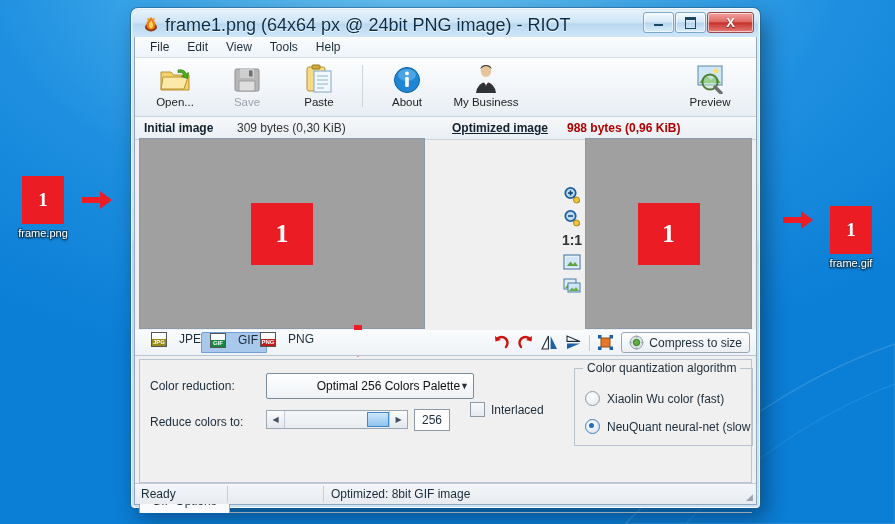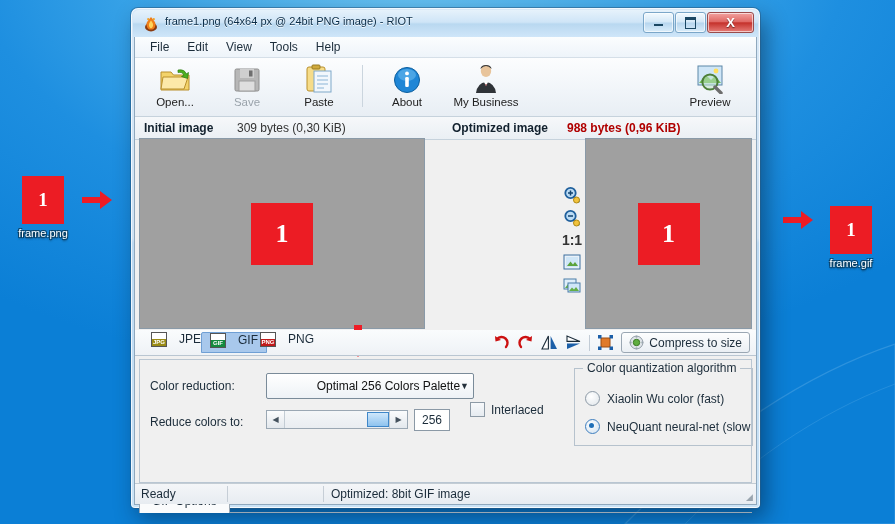--- a/index.html
+++ b/index.html
@@ -30,21 +30,21 @@
     background:linear-gradient(to bottom,#d9e9f7 0%,#cfe2f4 46%,#bcd9f2 47%,#cbe3f6 100%);
     border:1px solid rgba(255,255,255,.75);
     box-shadow:0 0 0 1px rgba(40,90,130,.55), 6px 10px 22px rgba(0,20,40,.45);
     padding:1px;
     box-sizing:border-box;
   }
   .titlebar{height:27px;position:relative;border-radius:6px 6px 0 0;
     background:linear-gradient(to bottom,#e6f2fb 0%,#cfe5f7 45%,#b9d8f0 52%,#cfe6f9 100%);
   }
   .title-ico{position:absolute;left:10px;top:6px;width:16px;height:16px;}
-  .title-text{position:absolute;left:32px;top:5px;font-size:11px;color:#0b2d48;
+  .title-text{position:absolute;left:32px;top:5px;font-size:18px;color:#0b2d48;
     text-shadow:0 1px 0 rgba(255,255,255,.9);white-space:nowrap;}
   .wbtns{position:absolute;right:4px;top:2px;display:flex;gap:1px;}
   .wbtn{width:29px;height:19px;border-radius:3px;border:1px solid #7ba7c9;
     background:linear-gradient(to bottom,#f3fafe 0%,#d4e8f7 48%,#b6d5ee 52%,#dbeefb 100%);
     display:flex;align-items:center;justify-content:center;box-shadow:inset 0 0 0 1px rgba(255,255,255,.6);}
   .wbtn.close{width:45px;border:1px solid #9a4c4c;
     background:linear-gradient(to bottom,#f2a2a0 0%,#e06a66 45%,#c5322c 52%,#e67d78 100%);}
   .wbtn .glyph{font-size:11px;color:#19435f;font-weight:bold;line-height:1;}
   .wbtn.close .glyph{color:#fff;font-size:13px;text-shadow:0 1px 1px rgba(0,0,0,.5);}
   .wbtn .bar{width:9px;height:2px;background:#1b4763;margin-top:5px;}
@@ -276,21 +276,21 @@
             <path d="M20 23 l6 6" stroke="#6d6d6d" stroke-width="3.4" stroke-linecap="round"></path>
           </svg>
         </div>
         <div class="lb">Preview</div>
       </div>
     </div>
 
     <div class="infobar">
       <div class="lbl" style="left:9px;">Initial image</div>
       <div class="val" style="left:102px;">309 bytes (0,30 KiB)</div>
-      <div class="lbl" style="left:317px;">Optimized image</div>
+      <div class="lbl" style="left:317px;text-decoration:underline;">Optimized image</div>
       <div class="val red" style="left:432px;">988 bytes (0,96 KiB)</div>
     </div>
 
     <div class="panes">
 
       <div class="pane" style="left:4px;width:286px;">
         <div class="pane-inner">
           <span>1</span>
         </div>
       </div>

